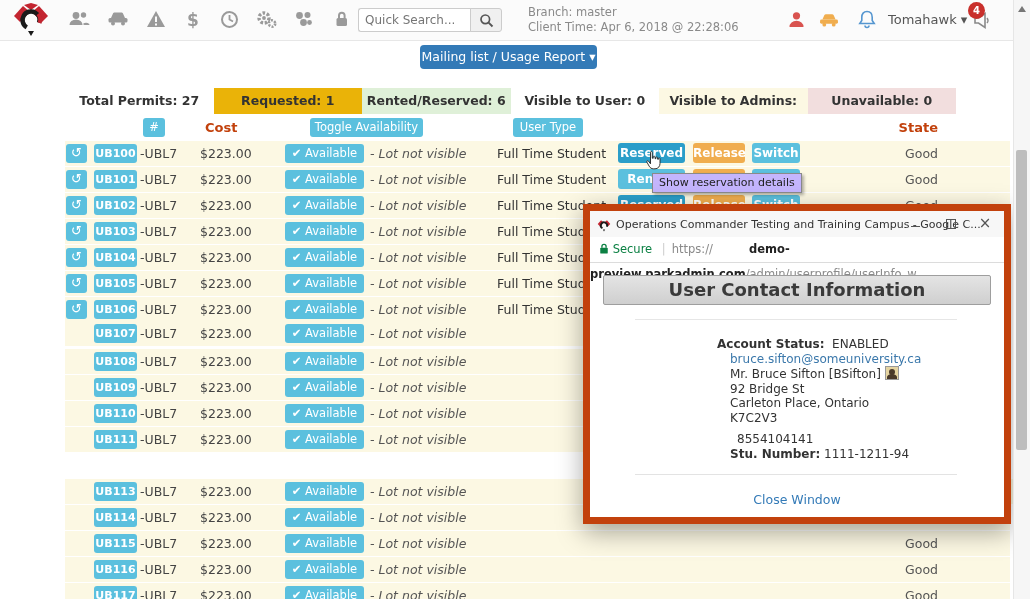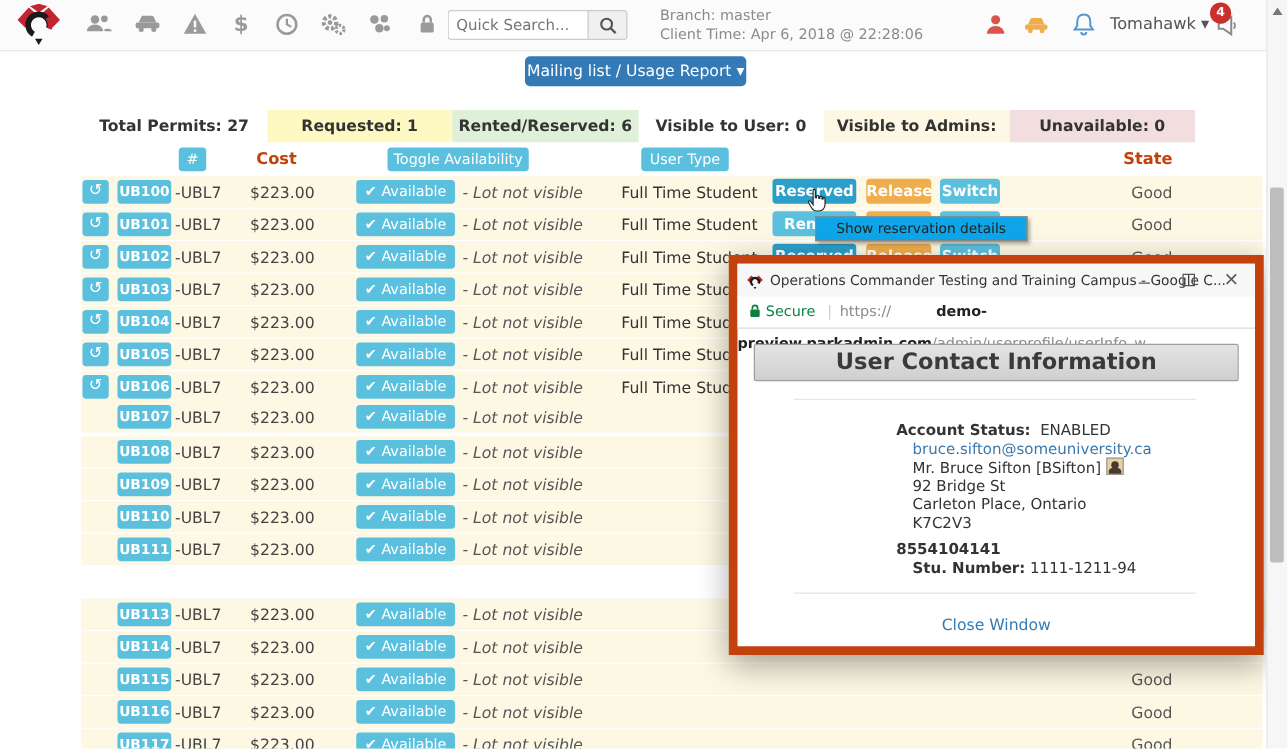--- a/index.html
+++ b/index.html
@@ -44,21 +44,21 @@
   .note{position:absolute;left:305px;top:5px;font-style:italic;color:#555;}
   .utype{position:absolute;left:432px;top:5px;color:#333;}
   .state{position:absolute;right:72px;top:5px;color:#555;}
   .abtn{position:absolute;top:2px;height:20px;border-radius:3px;color:#fff;font-size:12px;font-weight:bold;
     text-align:center;line-height:20px;}
   .abtn.dark{background:#2b9ec9;}
   .abtn.info{background:#5bc0de;}
   .abtn.warn{background:#f0ad4e;}
   .a0{left:553px;width:67px;} .a1{left:628px;width:52px;} .a2{left:687px;width:48px;}
   
-  .tooltip{position:absolute;left:652px;top:173px;height:14px;padding:2px 16px;background:#0ea5e9;border:1px solid #8a8a8a;
+  .tooltip{position:absolute;left:652px;top:173px;height:14px;padding:2px 6px;background:#c4b5fd;border:1px solid #8a8a8a;
     box-shadow:2px 2px 3px rgba(0,0,0,.3);font-size:11px;color:#222;z-index:20;line-height:14px;white-space:nowrap;}
   .cursor{position:absolute;left:646px;top:151px;z-index:60;}
   
   .popup{position:absolute;left:583px;top:204px;width:414px;height:306px;background:#fff;border:7px solid #c2410c;
     box-shadow:0 8px 24px rgba(0,0,0,.35);z-index:50;}
   .ptitle{position:absolute;left:0;top:0;width:100%;height:26px;background:#f7f7f7;border-bottom:1px solid #e3e3e3;}
   .ptitle-text{position:absolute;left:26px;top:7px;font-size:11px;color:#333;white-space:nowrap;}
   .pfav{position:absolute;left:7px;top:6px;width:14px;height:13px;}
   .wc{position:absolute;top:0;width:30px;height:26px;text-align:center;color:#555;}
   .wc-min{right:74px;} .wc-max{right:38px;} .wc-close{right:4px;font-size:15px;line-height:25px;}
@@ -68,21 +68,21 @@
     font-size:11.5px;line-height:25px;}
   .secure{color:#0b8043;font-weight:normal;}
   .url-sep{color:#ccc;margin:0 6px;}
   .url-scheme,.url-path{color:#8a8a8a;}
   .url-host{color:#222;font-weight:bold;padding-left:36px;}
   .pheading{position:absolute;left:13px;top:64px;width:386px;height:28px;background:linear-gradient(#e4e4e4,#cfcfcf);
     border:1px solid #9e9e9e;border-radius:2px;text-align:center;line-height:28px;font-size:18px;font-weight:bold;color:#3a3a3a;}
   .phr1{position:absolute;left:45px;top:108px;width:322px;border-top:1px solid #e6e6e6;}
   .contact{position:absolute;left:127px;top:126px;font-size:12px;line-height:14.5px;color:#333;}
   .contact .ind{margin-left:13px;}
-  .contact .ind2{font-weight:bold;}
+  .contact .ind2{margin-left:20px;}
   .email-link{color:#3b78ab;}
   .photo-ico{display:inline-block;width:12px;height:12px;background:#e5d4a1;border:1px solid #999;vertical-align:-2px;
     margin-left:4px;position:relative;overflow:hidden;}
   .photo-ico i{position:absolute;left:3px;top:2px;width:6px;height:6px;background:#4a3a2a;border-radius:50%;}
   .photo-ico b{position:absolute;left:1px;top:7px;width:10px;height:6px;background:#4a3a2a;border-radius:50% 50% 0 0;}
   .gap{height:7px;}
   .phr2{position:absolute;left:45px;top:263px;width:322px;border-top:1px solid #e3e3e3;}
   .close-link{position:absolute;left:0;top:281px;width:100%;text-align:center;font-size:12.5px;color:#337ab7;}
   
   .scrollbar{position:absolute;right:0;top:0;width:16px;height:599px;background:#f6f6f6;border-left:1px solid #e6e6e6;z-index:70;}
@@ -204,21 +204,21 @@
     </span>
   </div>
 
   <div class="report-btn">
     <span>Mailing list / Usage Report</span>
     <span>▾</span>
   </div>
 
   <div class="tabs">
       <div class="tab" style="background: rgb(255, 255, 255);">Total Permits: 27</div>
-      <div class="tab" style="background: #fef9c3;">Requested: 1</div>
+      <div class="tab" style="background: #eab308;">Requested: 1</div>
       <div class="tab" style="background: rgb(223, 240, 216);">Rented/Reserved: 6</div>
       <div class="tab" style="background: rgb(255, 255, 255);">Visible to User: 0</div>
       <div class="tab" style="background: rgb(252, 248, 227);">Visible to Admins: 27</div>
       <div class="tab" style="background: rgb(242, 222, 222);">Unavailable: 0</div>
     </div>
 
   <div class="thead">
     <span class="th-btn" style="left:78px;width:22px">#</span>
     <span class="th-label" style="left:140px">Cost</span>
     <span class="th-btn" style="left:245px;width:113px">Toggle Availability</span>

